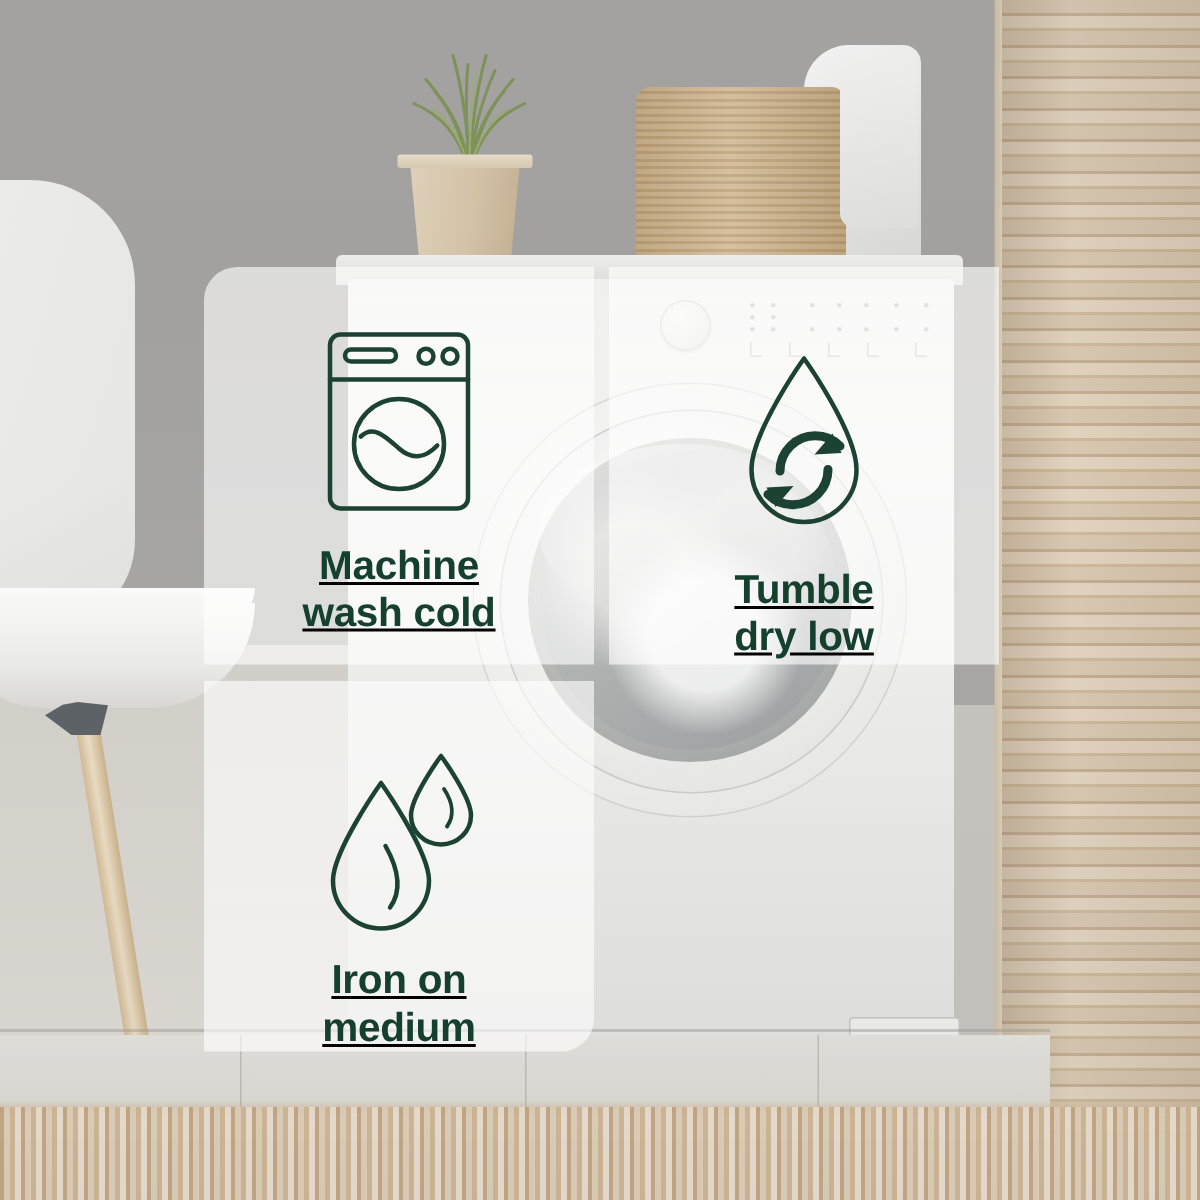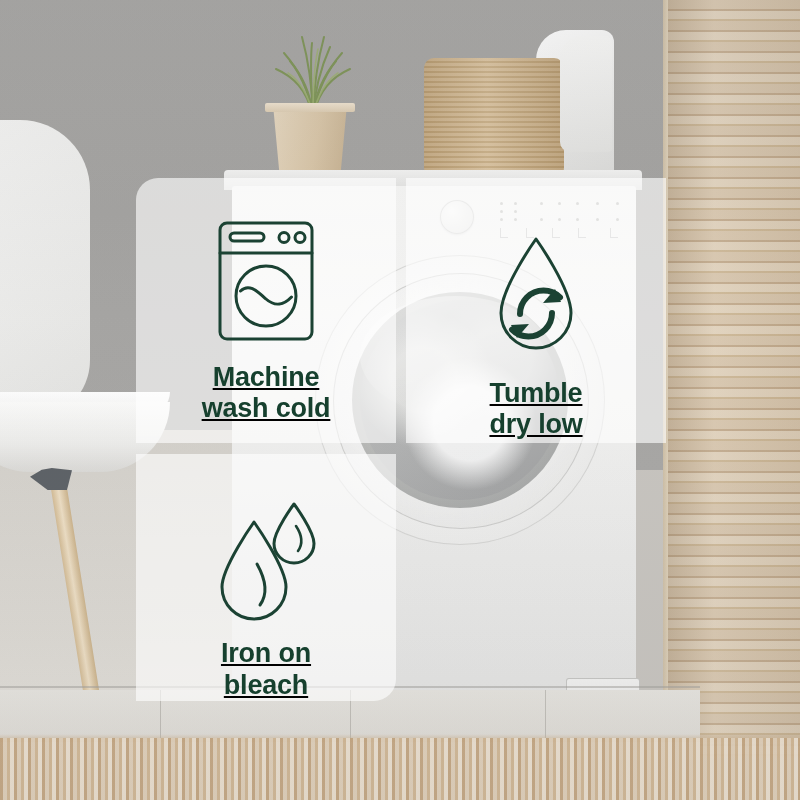--- a/index.html
+++ b/index.html
@@ -431,17 +431,17 @@
     <div class="card br">
       <div class="icon-wrap">
         <svg width="112" height="120" viewBox="0 0 112 120" fill="none" stroke="#1b4233" stroke-width="3" stroke-linecap="round" stroke-linejoin="round">
           <path d="M44 28 C44 28 12 73 12 93 C12 110.7 26.3 125 44 125 C61.7 125 76 110.7 76 93 C76 73 44 28 44 28 Z" transform="translate(0,-8)"></path>
           <path d="M47 62 C56 78 58 92 50 103" stroke-width="3"></path>
           <path d="M84 2 C84 2 64 29 64 41.5 C64 52.3 72.9 61 84 61 C95.1 61 104 52.3 104 41.5 C104 29 84 2 84 2 Z"></path>
           <path d="M86 24 C92 33 93 42 88 49" stroke-width="2.6"></path>
         </svg>
       </div>
       <div class="card-label">Iron on
-bleach</div>
+medium</div>
     </div>
 
   </div>
 </div>
 
 </body></html>

